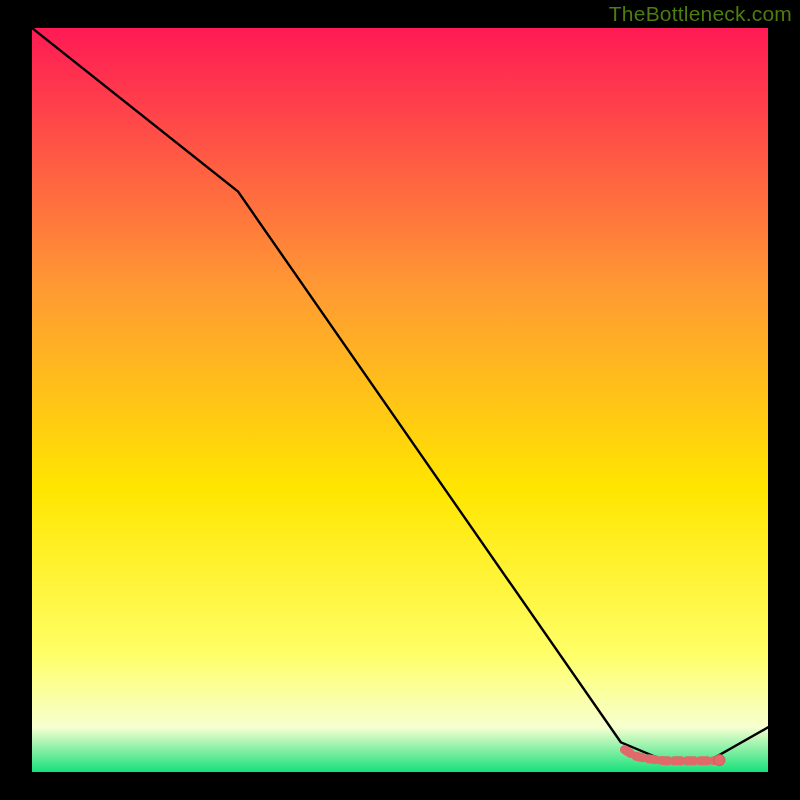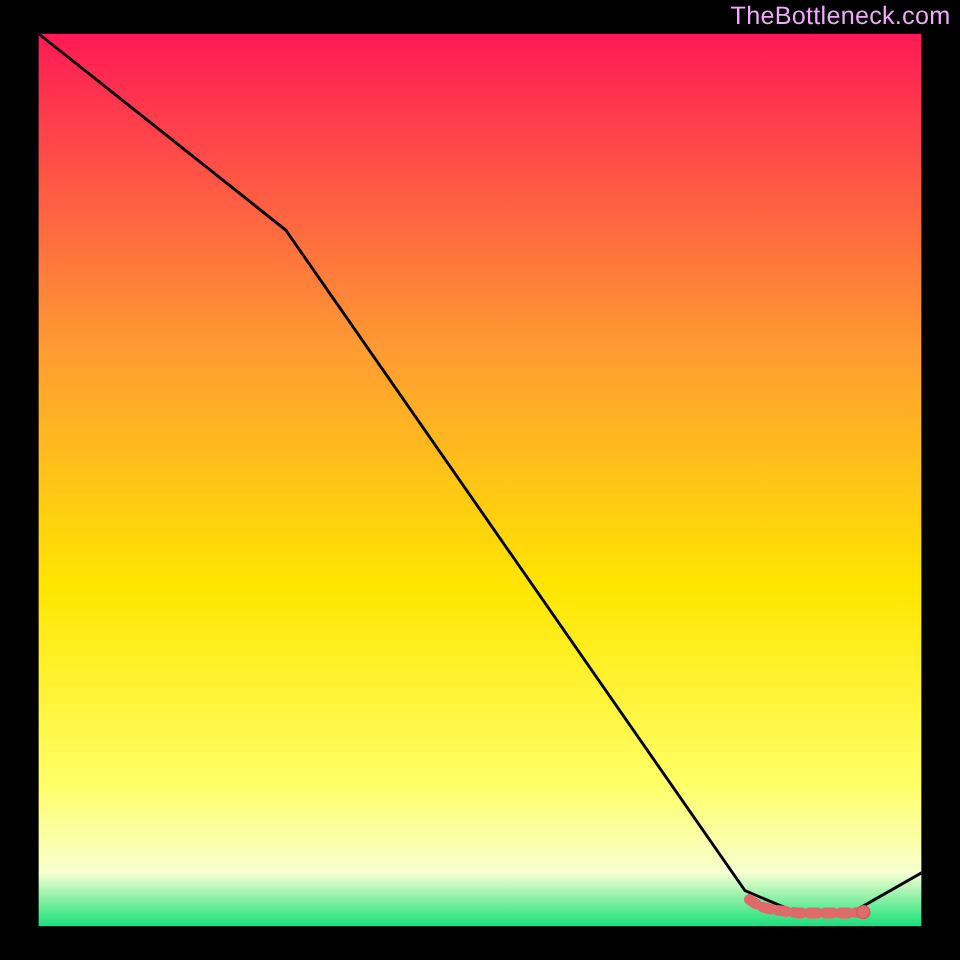--- a/index.html
+++ b/index.html
@@ -14,21 +14,21 @@
   .frame {
     position: relative;
     width: 800px;
     height: 800px;
     background: #000;
   }
   .attribution {
     position: absolute;
     top: 2px;
     right: 8px;
-    color: #f0abfc;
+    color: #4d7c0f;
     font-size: 21px;
     font-weight: 500;
     letter-spacing: 0.2px;
   }
   .plot {
     position: absolute;
     left: 32px;
     top: 28px;
     width: 736px;
     height: 744px;

